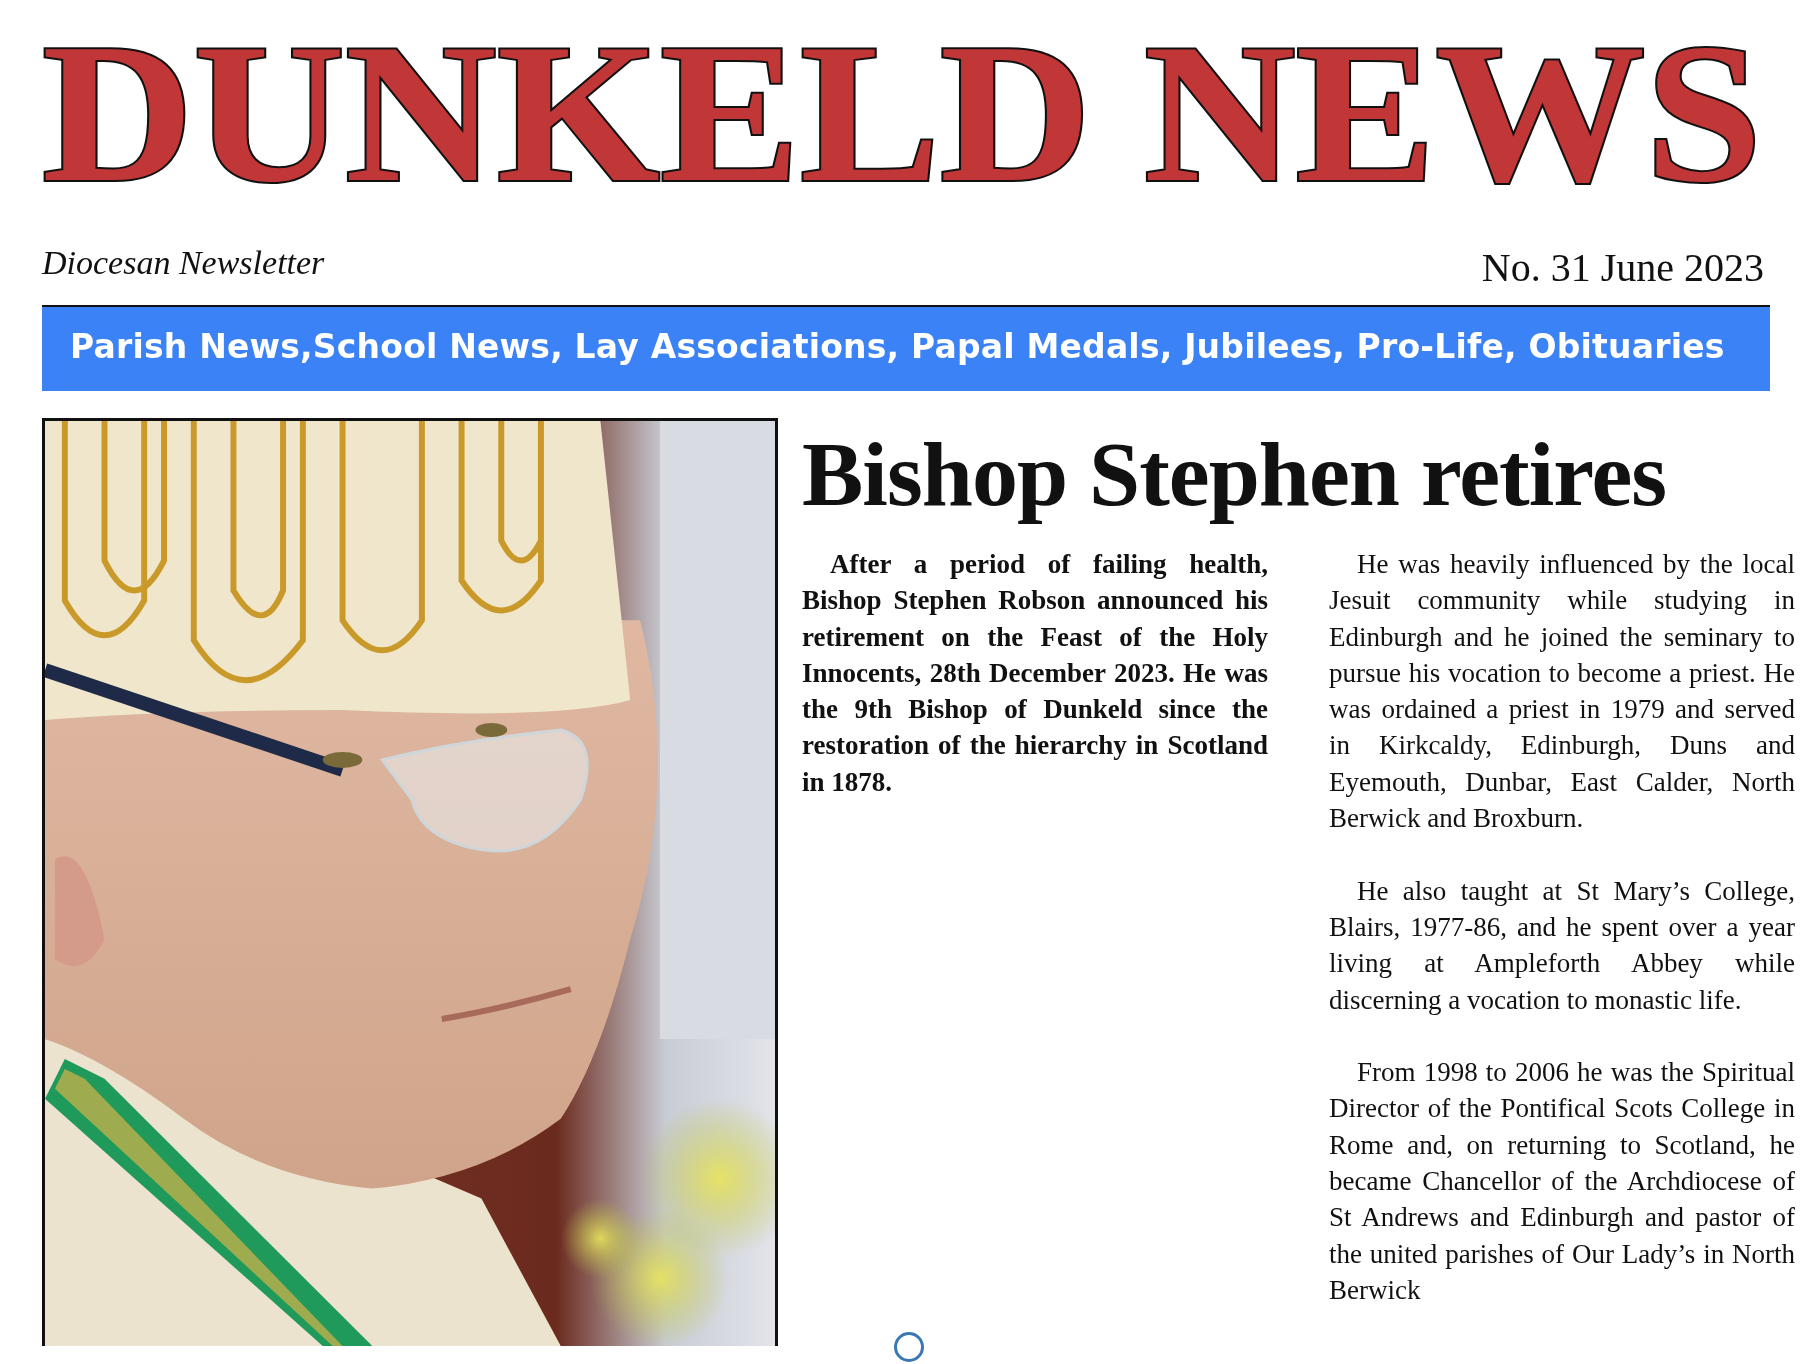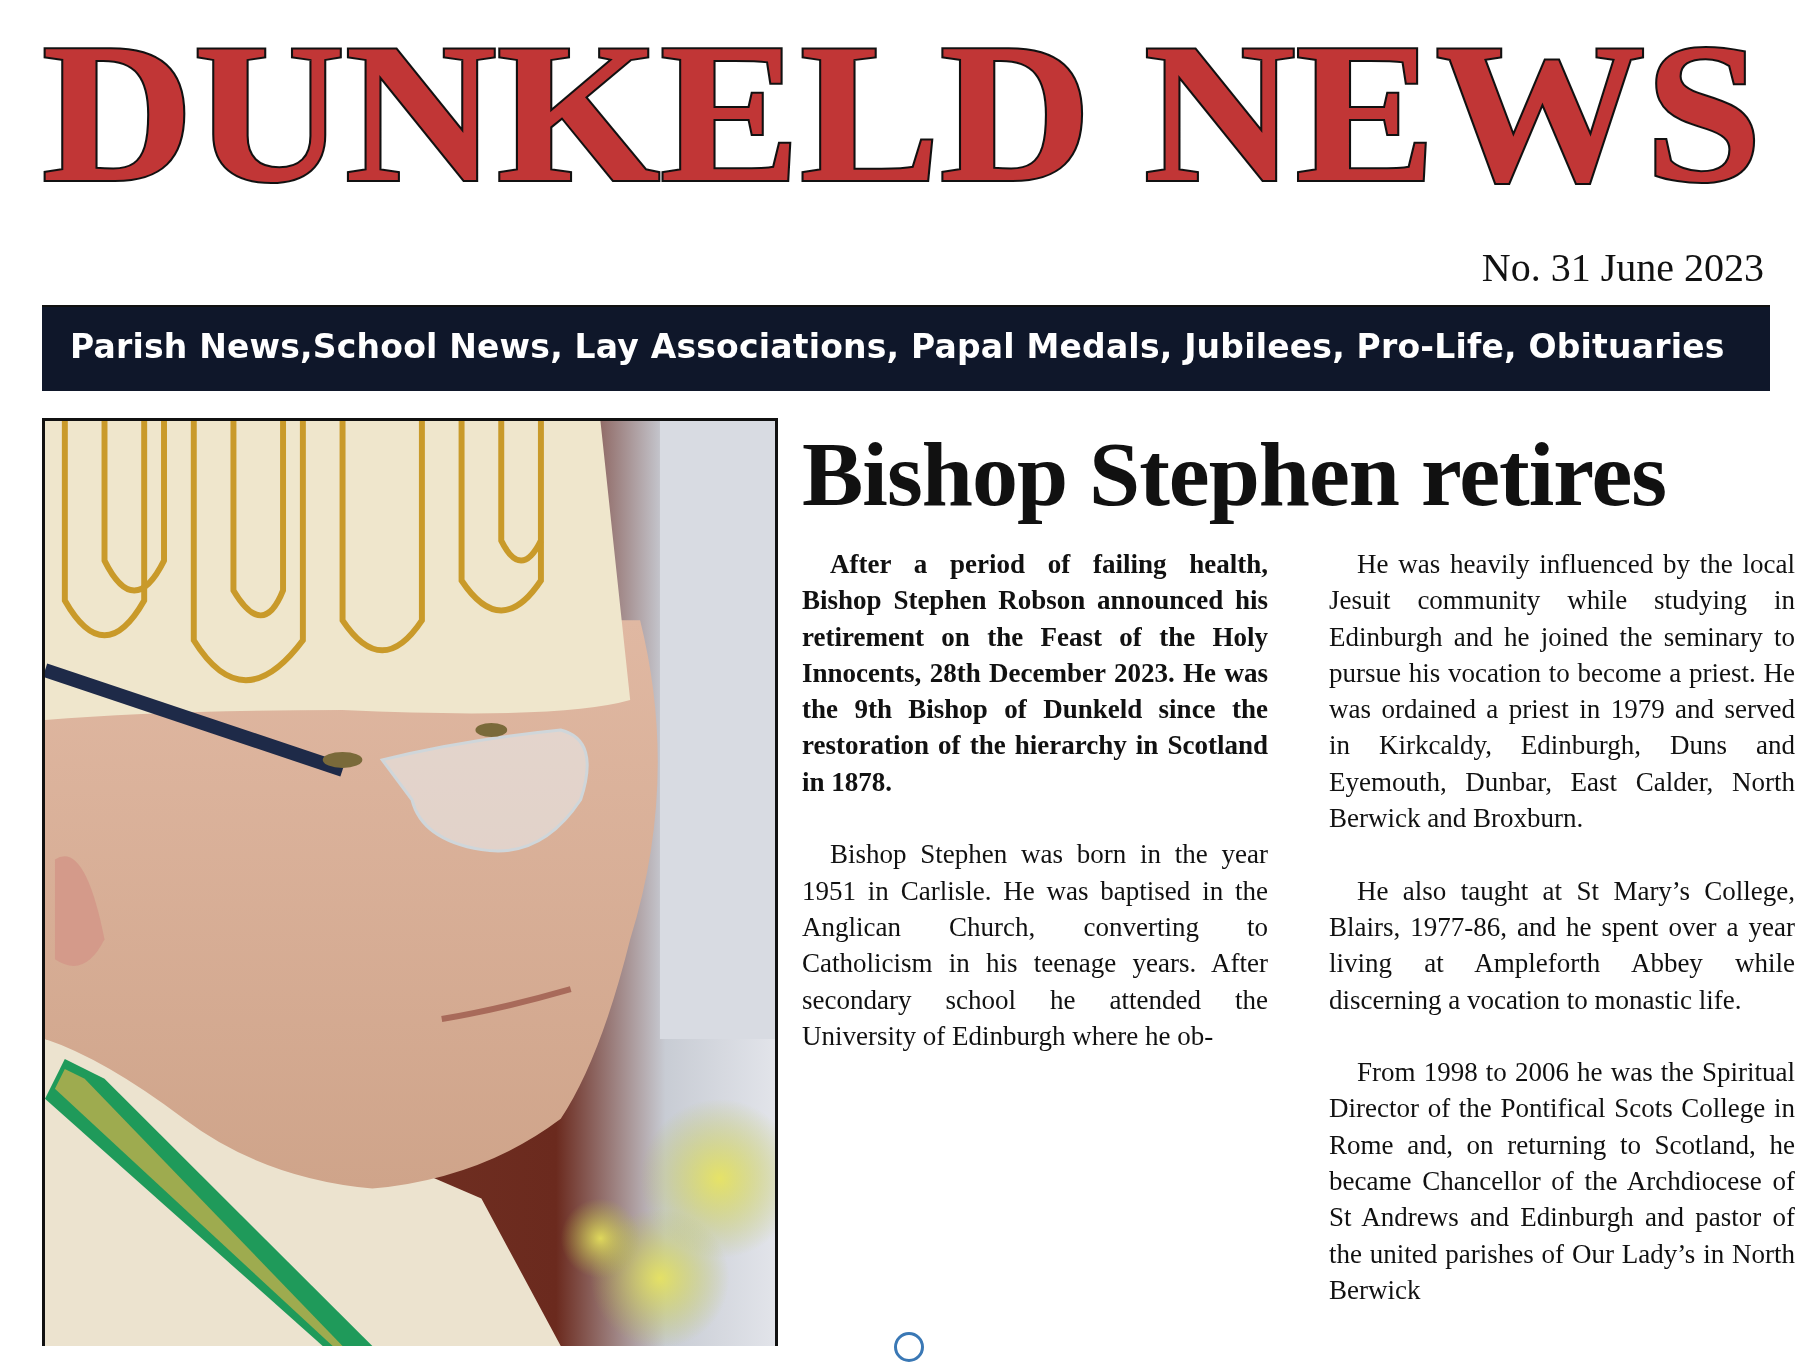--- a/index.html
+++ b/index.html
@@ -5,21 +5,21 @@
     html, body { margin: 0; padding: 0; background: #ffffff; }
     body { width: 1804px; height: 1364px; position: relative; overflow: hidden; font-family: "Liberation Serif", serif; color: #111; }
 
     .masthead { position: absolute; left: 36px; top: 30px; width: 1732px; height: 170px; }
     .masthead svg { width: 100%; height: 100%; display: block; }
 
     .subline { position: absolute; left: 42px; top: 244px; width: 1722px; height: 44px; }
     .subline .left { position: absolute; left: 0; top: 0; font-style: italic; font-size: 34px; font-family: "Liberation Serif", serif; }
     .subline .right { position: absolute; right: 0; top: 0; font-size: 40px; font-family: "Liberation Serif", serif; }
 
-    .banner { position: absolute; left: 42px; top: 305px; width: 1728px; height: 86px; background: #0f172a; border-top: 2px solid #111; box-sizing: border-box; text-align: center; }
+    .banner { position: absolute; left: 42px; top: 305px; width: 1728px; height: 86px; background: #3b82f6; border-top: 2px solid #111; box-sizing: border-box; text-align: center; }
     .banner span { position: absolute; left: 28px; top: 20px; color: #fff; font-family: "DejaVu Sans", sans-serif; font-weight: bold; font-size: 33px; letter-spacing: 0.2px; white-space: nowrap; }
 
     .photo { position: absolute; left: 42px; top: 418px; width: 736px; height: 928px; border: 3px solid #111; border-bottom: none; box-sizing: border-box; overflow: hidden; background: #d9b89f; }
     .photo svg { width: 100%; height: 100%; display: block; }
 
     .headline { position: absolute; left: 802px; top: 428px; font-family: Liberation Serif, serif; font-weight: bold; font-size: 92px; letter-spacing: -1px; white-space: nowrap; line-height: 1; }
 
     .col { position: absolute; top: 546px; width: 466px; font-size: 27px; line-height: 36.3px; text-align: justify; font-family: "Liberation Serif", serif; hyphens: manual; }
     .col.c1 { left: 802px; }
     .col.c2 { left: 1303px; margin-left: 26px; }
@@ -31,20 +31,21 @@
 </head>
 <body>
 
 <div class="masthead">
   <svg viewBox="0 0 1732 170" preserveAspectRatio="none">
     <text x="866" y="150" text-anchor="middle" textLength="1720" lengthAdjust="spacingAndGlyphs" font-family="Liberation Serif, serif" font-size="200" font-weight="bold" fill="#c13636" stroke="#111" stroke-width="4" paint-order="stroke">DUNKELD NEWS</text>
   </svg>
 </div>
 
 <div class="subline">
+  <span class="left">Diocesan Newsletter</span>
   <span class="right">No. 31 June 2023</span>
 </div>
 
 <div class="banner">
   <span>Parish News,School News, Lay Associations, Papal Medals, Jubilees, Pro-Life, Obituaries</span>
 </div>
 
 <div class="photo">
   <svg viewBox="0 0 736 928" preserveAspectRatio="none">
     <defs>
@@ -93,21 +94,20 @@
     <ellipse cx="450" cy="310" rx="16" ry="7" fill="#7a6a3a"></ellipse>
     <path d="M400 600 Q460 590 530 570" stroke="#a86a5a" stroke-width="6" fill="none"></path>
     <path d="M10 440 Q40 420 60 520 Q40 560 10 540 Z" fill="#d49a8a"></path>
   </svg>
 </div>
 
 <div class="headline">Bishop Stephen retires</div>
 
 <div class="col c1">
   <p class="lead">After a period of failing health, Bishop Stephen Robson announced his retirement on the Feast of the Holy Innocents, 28th December 2023. He was the 9th Bishop of Dun­keld since the restoration of the hier­archy in Scotland in 1878.</p>
-  <p>Bishop Stephen was born in the year 1951 in Carlisle. He was baptised in the Anglican Church, converting to Catholicism in his teenage years. Af­ter secondary school he attended the University of Edinburgh where he ob-</p>
 </div>
 
 <div class="col c2">
   <p>He was heavily influenced by the lo­cal Jesuit community while studying in Edinburgh and he joined the semi­nary to pursue his vocation to become a priest. He was ordained a priest in 1979 and served in Kirkcaldy, Edin­burgh, Duns and Eyemouth, Dunbar, East Calder, North Berwick and Brox­burn.</p>
   <p>He also taught at St Mary’s College, Blairs, 1977-86, and he spent over a year living at Ampleforth Abbey while discerning a vocation to monastic life.</p>
   <p>From 1998 to 2006 he was the Spir­itual Director of the Pontifical Scots College in Rome and, on returning to Scotland, he became Chancellor of the Archdiocese of St Andrews and Edin­burgh and pastor of the united par­ishes of Our Lady’s in North Berwick</p>
 </div>
 
 <div class="cursor-ring"></div>
 

